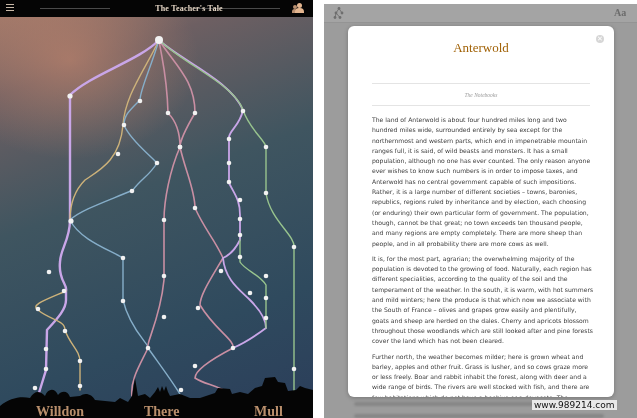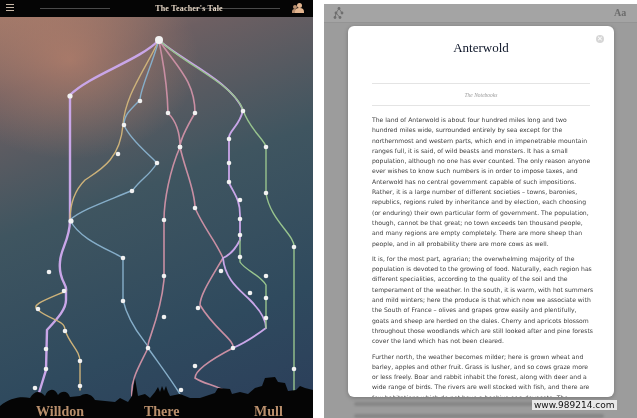--- a/index.html
+++ b/index.html
@@ -67,21 +67,21 @@
     position: absolute; left: 24px; top: 22px; width: 266px; height: 371px;
     background: #ffffff; border-radius: 6px; box-shadow: 0 1px 4px rgba(0,0,0,0.25);
     overflow: hidden;
   }
   .close-icon {
     position: absolute; left: 248px; top: 9px; width: 8px; height: 8px; border-radius: 50%;
     background: #d6d6d6; color: #ffffff; font-size: 7px; line-height: 8px; text-align: center;
   }
   .modal-title {
     position: absolute; left: 0; top: 14px; width: 266px; text-align: center;
-    font-family: "Liberation Serif", serif; font-size: 13px; color: #0f172a;
+    font-family: "Liberation Serif", serif; font-size: 13px; color: #a16207;
   }
   .modal-rule { position: absolute; left: 24px; width: 218px; height: 1px; background: #e4e4e4; }
   .modal-sub {
     position: absolute; left: 0; top: 66px; width: 266px; text-align: center;
     font-family: "Liberation Serif", serif; font-style: italic; font-size: 5.5px; color: #9a9a9a;
   }
   .modal-body {
     position: absolute; left: 24px; top: 89px; width: 222px;
     font-family: "DejaVu Sans", sans-serif; font-size: 6.1px; line-height: 10.3px; color: #3c3c3c;
   }

